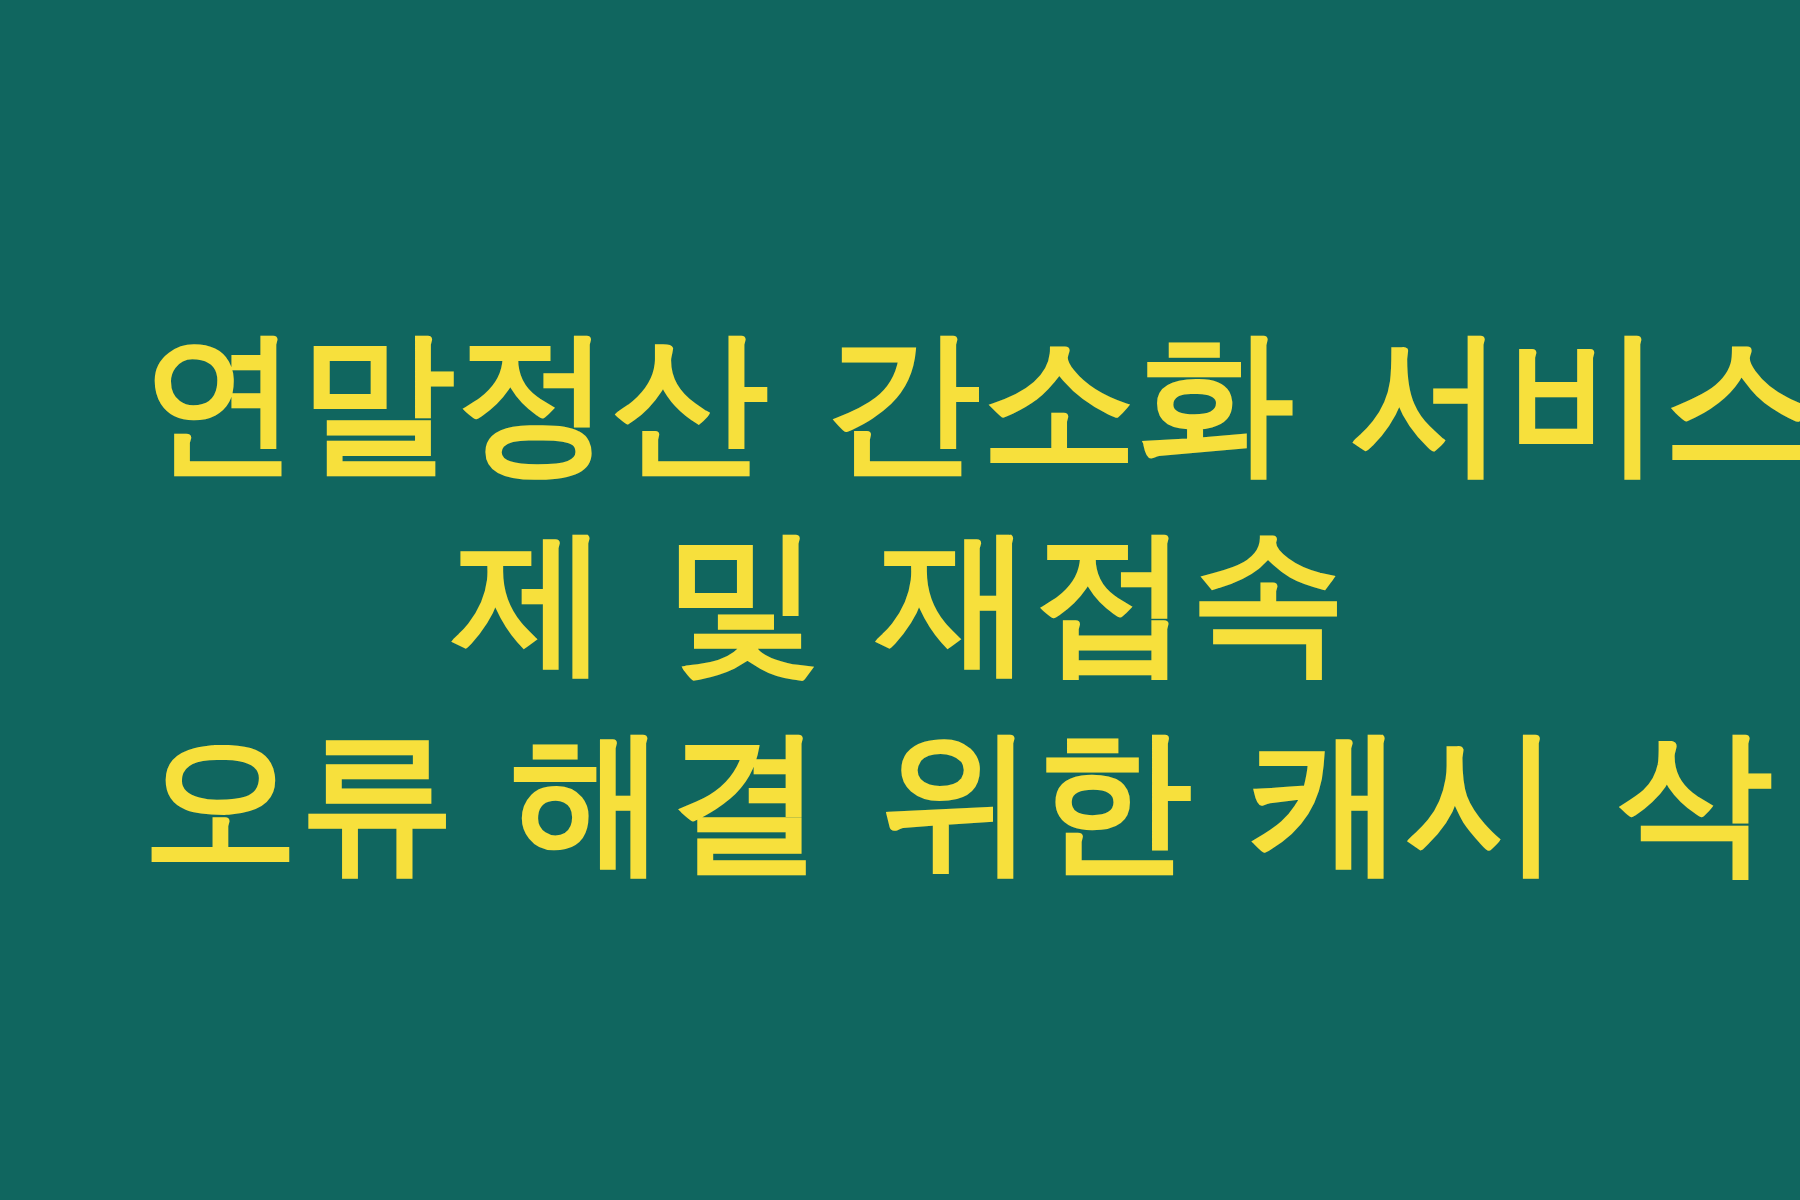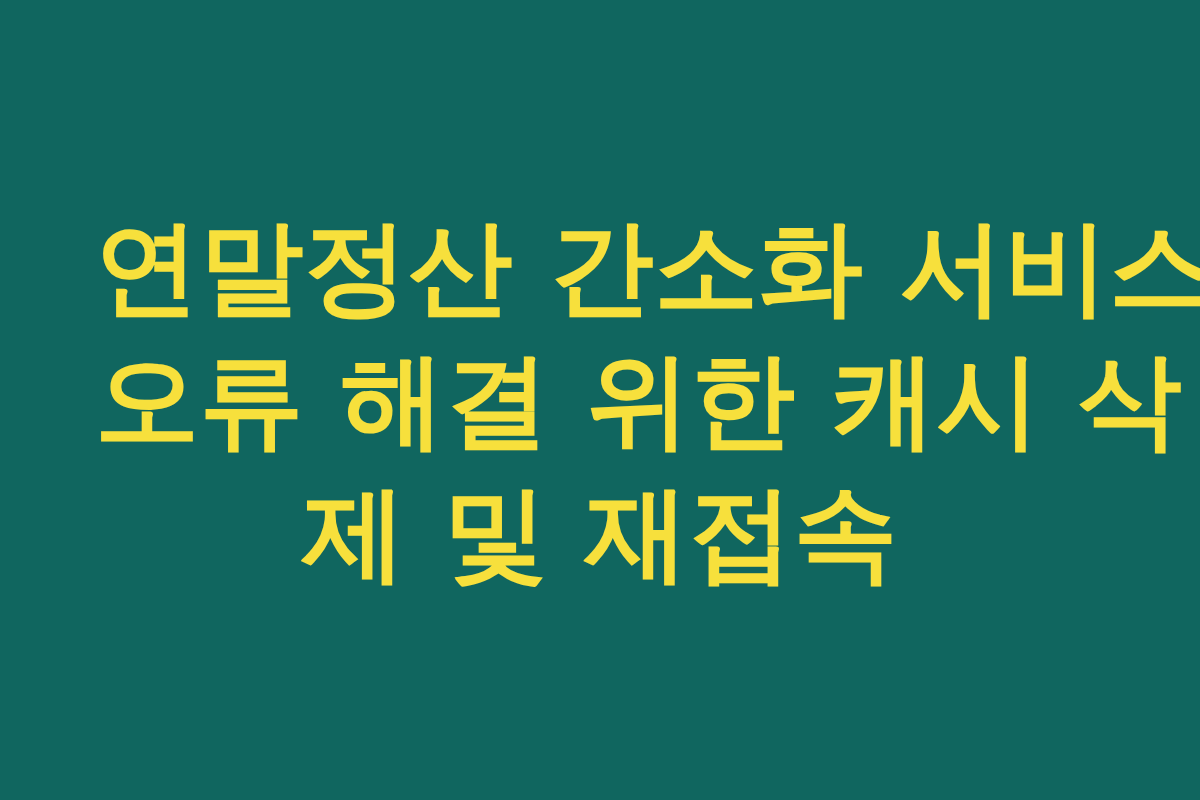--- a/index.html
+++ b/index.html
@@ -46,17 +46,17 @@
     white-space: nowrap;
   }
 </style>
 </head>
 <body>
 
 <div id="poster" style="background: rgb(16, 102, 95); justify-content: center;">
 
   <h1 id="headline" style="color: rgb(247, 224, 60);">
     <span class="line">연말정산 간소화 서비스</span>
+    <span class="line">제 및 재접속</span>
     <span class="line">오류 해결 위한 캐시 삭</span>
-    <span class="line">제 및 재접속</span>
   </h1>
 
 </div>
 
 </body></html>

